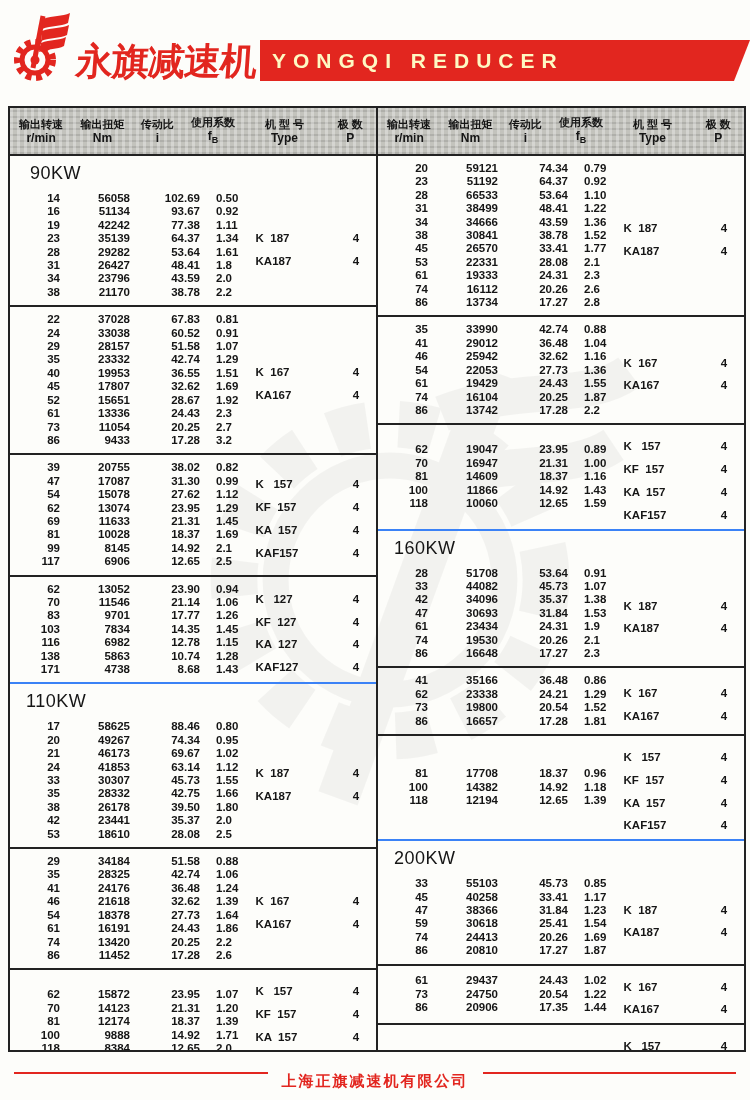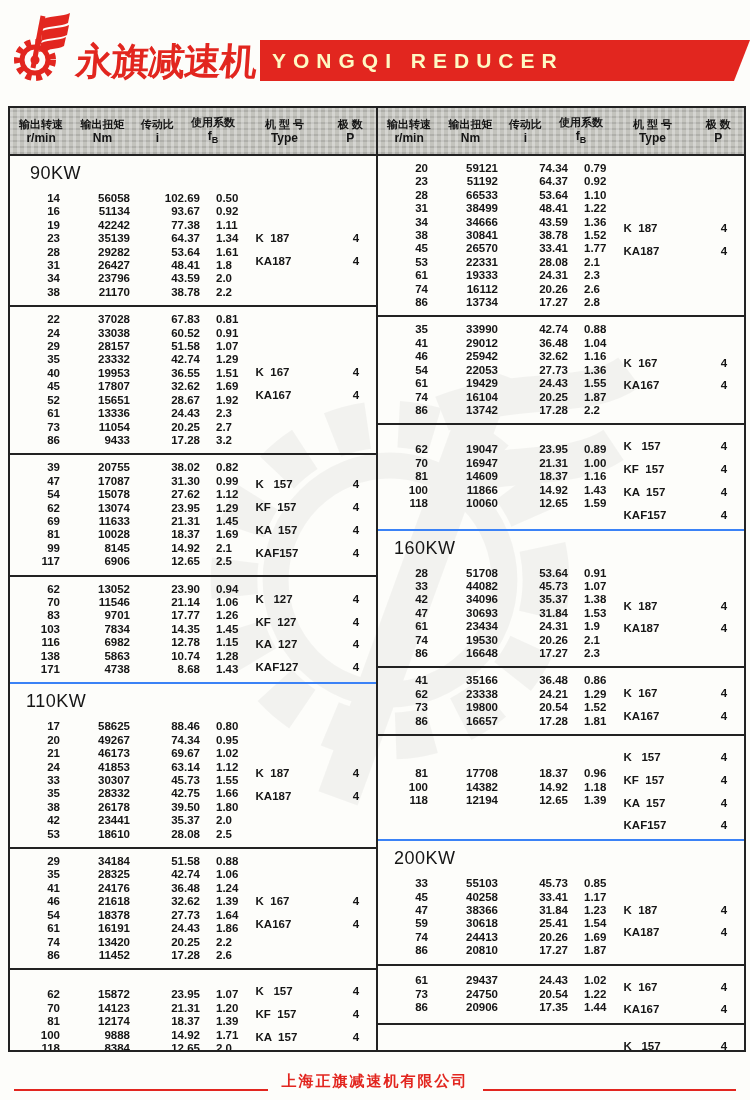--- a/index.html
+++ b/index.html
@@ -84,21 +84,21 @@
   .c2{text-align:right;padding-right:14px;}
   .c3{text-align:left;padding-left:2px;}
 
   .types{width:34%;display:flex;flex-direction:column;justify-content:center;}
   .trow{display:flex;line-height:13.8px;font-size:11.5px;font-weight:bold;margin-top:9px;}
   .tlabel{flex:1;white-space:pre;padding-left:4px;}
   .tp{width:40px;text-align:center;flex:none;}
 
   
   .ftr{
-    margin-top:20px;display:flex;align-items:flex-end;
+    margin-top:20px;display:flex;align-items:flex-start;
     padding:0 14px;position:relative;z-index:2;
   }
   .ftr-line{flex:1;height:2px;background:#e2261f;}
   .ftr-text{
     color:#e2261f;font-size:15px;font-weight:bold;letter-spacing:2px;
     margin:0 14px;white-space:nowrap;
   }
 </style>
 </head>
 <body>

